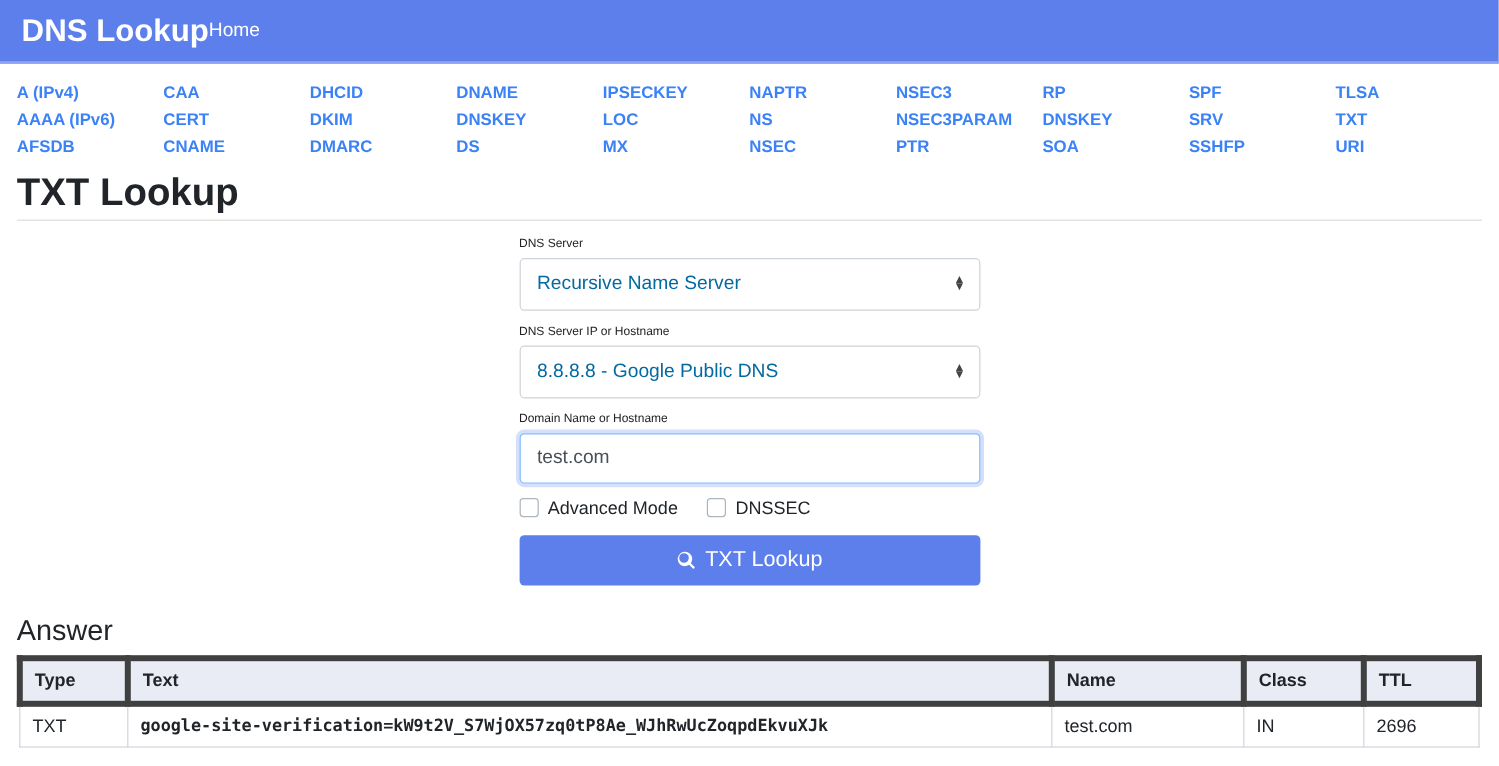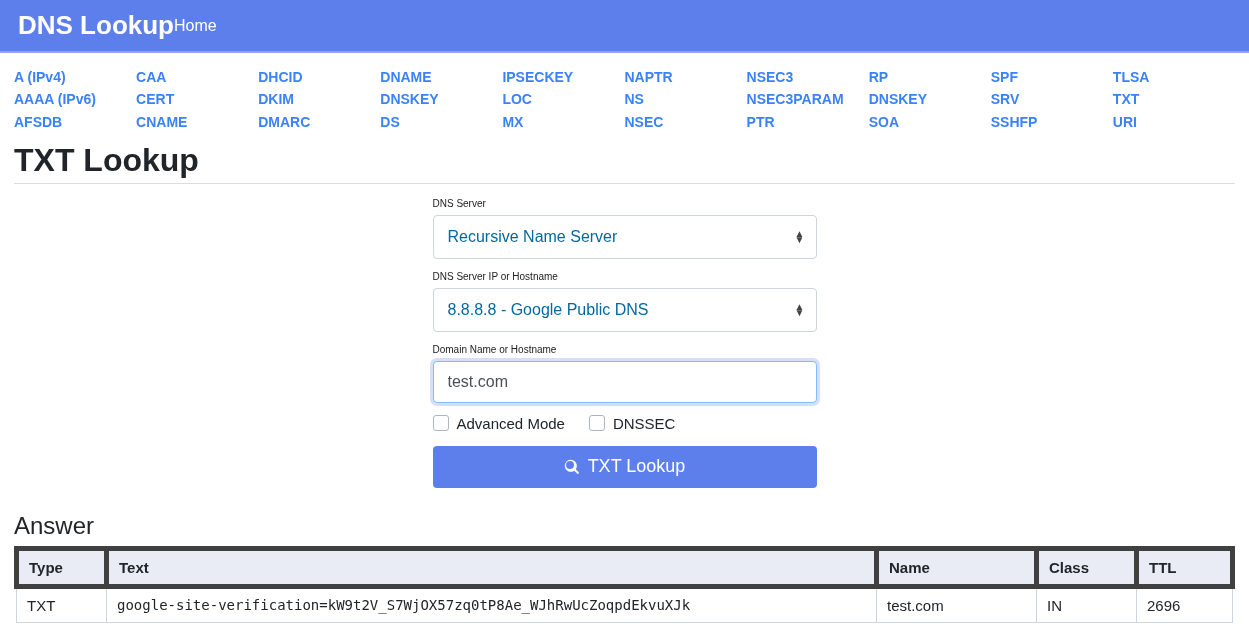--- a/index.html
+++ b/index.html
@@ -21,21 +21,21 @@
   input.form.focus { outline:none; border-color:#80bdff; box-shadow:0 0 0 3px rgba(93,127,236,.25); }
   .checks { display:flex; gap:24px; margin-top:12px; align-items:center; }
   .chk { display:flex; gap:8px; align-items:center; font-size:15px; }
   .chk input { width:16px; height:16px; border:1px solid #adb5bd; border-radius:3px; appearance:none; background:#fff;}
   .btn { display:flex; align-items:center; justify-content:center; gap:8px; width:100%; height:42px; margin-top:14px; background:#5d7fec; color:#fff; border:none; border-radius:4px; font-size:18px; font-weight:500; cursor:pointer; }
   .btn svg { width:16px; height:16px; fill:#fff; }
   .answer h3 { font-size:24px; font-weight:500; margin-top:24px; margin-bottom:6px; }
   table.res { width:100%; border-collapse:collapse; font-size:15px; }
   table.res th { text-align:left; background:#e9ecf5; border:5px solid #404040; padding:8px 10px; font-weight:700; }
   table.res td { border:1px solid #d0d5db; padding:8px 10px; }
-  td.mono { font-family: "Consolas", monospace; font-size:14px; }
+  td.mono { font-family: "Consolas", monospace; font-size:14px;font-weight:bold; }
 </style>
 </head>
 <body>
 
 <div class="topbar">
   <h1>DNS Lookup</h1>
   <a href="#" class="home">Home</a>
 </div>
 
 <div class="rr-grid">

